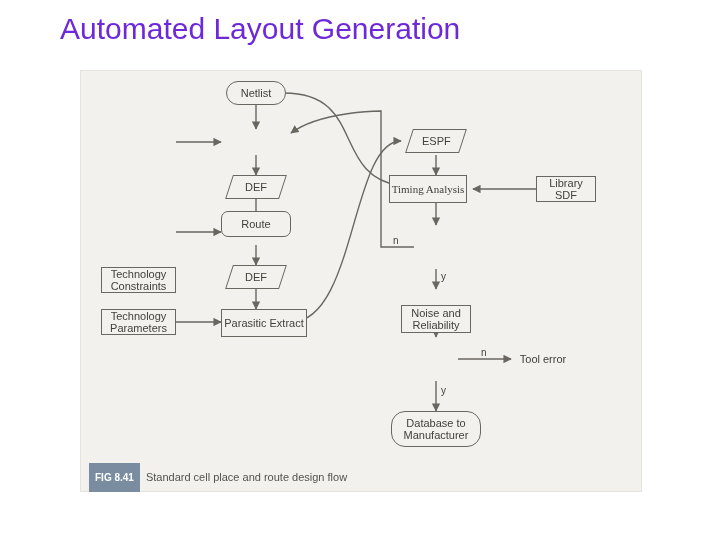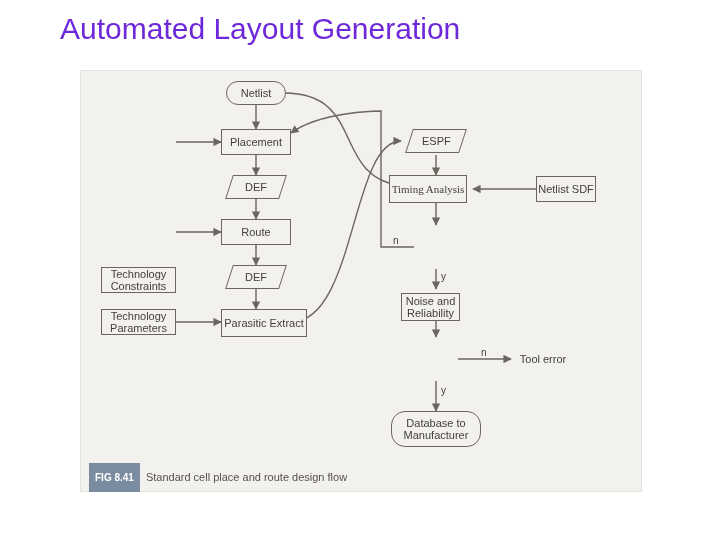--- a/index.html
+++ b/index.html
@@ -158,59 +158,56 @@
 Constraints</span>
     </div>
   <div class="node process" style="left:20px; top:238px; width:75px; height:26px;">
       <span>Technology
 Parameters</span>
     </div>
 
   <div class="node terminator" style="left:145px; top:10px; width:60px; height:24px;">
       <span>Netlist</span>
     </div>
-  <div class="node process" style="left:140px; top:58px; width:70px; height:26px;">
-      <span>Placement</span>
-    </div>
   <div class="node para" style="left:148px; top:104px; width:54px; height:24px;">
       <span>DEF</span>
     </div>
-  <div class="node process" style="left:140px; top:148px; width:70px; height:26px;">
+  <div class="node process" style="left:140px; top:140px; width:70px; height:26px;border-radius:7px;">
       <span>Route</span>
     </div>
   <div class="node para" style="left:148px; top:194px; width:54px; height:24px;">
       <span>DEF</span>
     </div>
   <div class="node process" style="left:140px; top:238px; width:86px; height:28px;">
       <span>Parasitic
 Extract</span>
     </div>
 
   <div class="node para" style="left:328px; top:58px; width:54px; height:24px;">
       <span>ESPF</span>
     </div>
   <div class="node process" style="left:308px; top:104px; width:78px; height:28px;font-family:Liberation Serif, serif;">
       <span>Timing
 Analysis</span>
     </div>
 
 
-  <div class="node process" style="left:320px; top:222px; width:59px; height:28px;">
+  <div class="node process" style="left:320px; top:234px; width:70px; height:28px;">
       <span>Noise and
 Reliability</span>
     </div>
 
 
   <div class="node terminator" style="left:310px; top:340px; width:90px; height:36px;">
       <span>Database to
 Manufacturer</span>
     </div>
 
   <div class="node process" style="left:455px; top:105px; width:60px; height:26px;">
-      <span>Netlist
+      <span>Library
 SDF</span>
     </div>
   <div class="righttext" style="left:432px; top:282px; width:60px;">Tool error</div>
 
   <div class="edge-label" style="left:312px; top:164px;">n</div>
   <div class="edge-label" style="left:360px; top:200px;">y</div>
   <div class="edge-label" style="left:400px; top:276px;">n</div>
   <div class="edge-label" style="left:360px; top:314px;">y</div>
 
   <div class="figcap">

